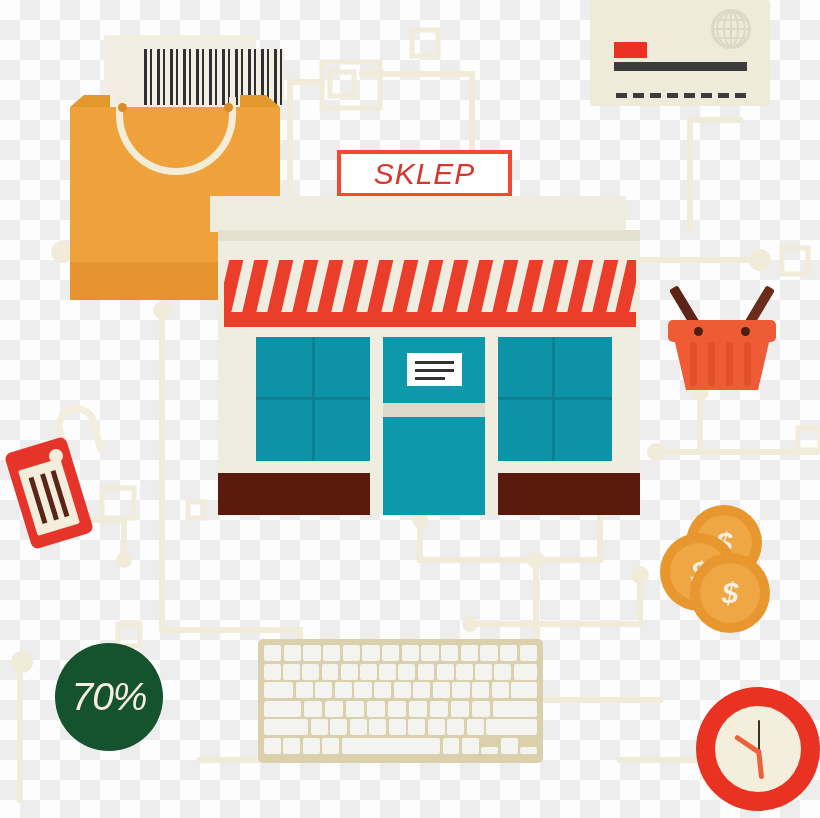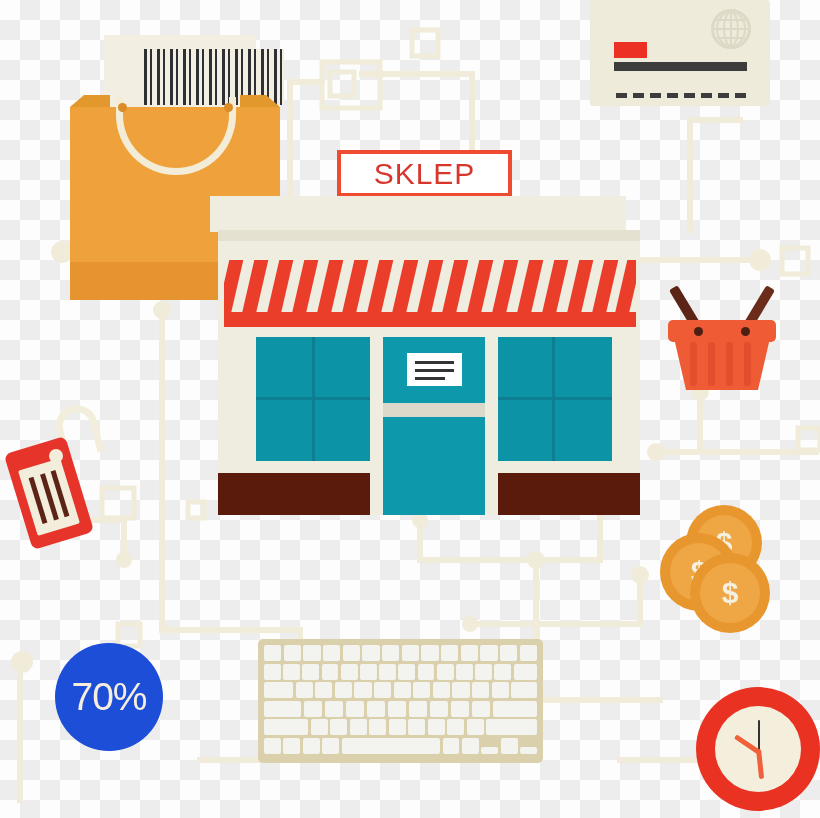--- a/index.html
+++ b/index.html
@@ -3,21 +3,21 @@
 <meta charset="utf-8">
 <style>
   html,body{margin:0;padding:0;}
   body{
     width:820px;height:818px;overflow:hidden;
     font-family:"Liberation Sans", sans-serif;
     background:
       repeating-conic-gradient(#ededed 0% 25%, #fdfdfd 0% 50%) 0 0 / 40px 40px;
   }
   .stage{position:relative;width:820px;height:818px;}
-  .abs{position:absolute;}
+  .abs{position:absolute;font-style:italic;}
 
   
   .net{position:absolute;inset:0;pointer-events:none;}
 
   
   #bag{left:70px;top:35px;width:210px;height:265px;}
   .bag-receipt{position:absolute;left:34px;top:0;width:152px;height:78px;background:#f2efe2;}
   .bag-bars{position:absolute;left:40px;top:14px;width:140px;height:56px;
     background:repeating-linear-gradient(90deg,#2f3033 0 3px,#f2efe2 3px 6px,#2f3033 6px 8px,#f2efe2 8px 13px);}
   .bag-flapL{position:absolute;left:0;top:60px;width:40px;height:26px;background:#e2982c;
@@ -89,21 +89,21 @@
   .tag-body{position:absolute;left:12px;top:38px;width:64px;height:100px;background:#e7342b;border-radius:7px;
     transform:rotate(-17deg);}
   .tag-label{position:absolute;left:22px;top:58px;width:44px;height:68px;background:#f3eedb;border-radius:2px;
     transform:rotate(-17deg);}
   .tag-bar{position:absolute;width:5px;height:48px;background:#5c2417;}
   .tag-hole{position:absolute;left:44px;top:44px;width:14px;height:14px;border-radius:50%;background:#f3eedb;}
   .tag-string{position:absolute;left:52px;top:0;width:42px;height:52px;border:7px solid #f3eedb;
     border-bottom:none;border-radius:30px 30px 0 0;box-sizing:border-box;transform:rotate(-14deg);}
 
   
-  #badge{left:55px;top:643px;width:108px;height:108px;border-radius:50%;background:#1d4ed8;
+  #badge{left:55px;top:643px;width:108px;height:108px;border-radius:50%;background:#14532d;
     display:flex;align-items:center;justify-content:center;}
   #badge span{color:#f6efdd;font-size:39px;letter-spacing:-1px;}
 
   
   #kbd{left:258px;top:639px;width:285px;height:124px;background:#dbd0ac;border-radius:5px;padding:6px;box-sizing:border-box;}
   .krow{display:flex;gap:2.5px;margin-bottom:2.5px;}
   .key{background:#f3f3f0;border-radius:2px;height:16px;flex:1 1 auto;}
   .krow:last-child{margin-bottom:0;}
 
   

